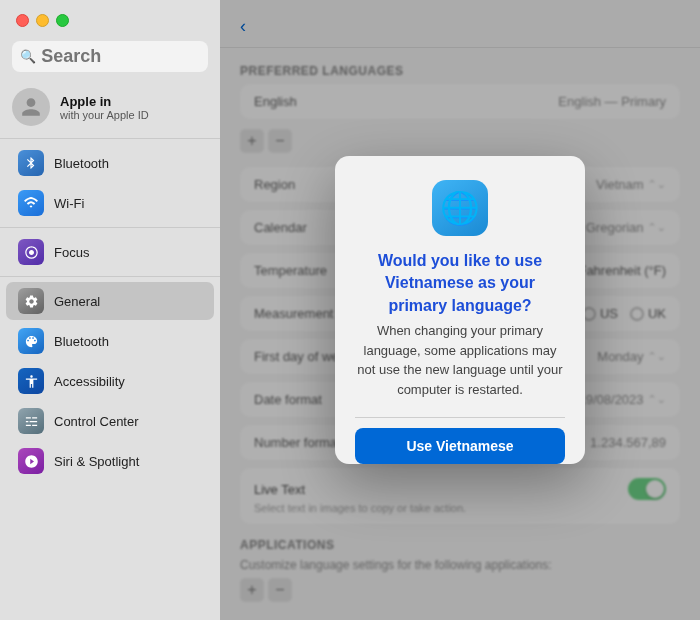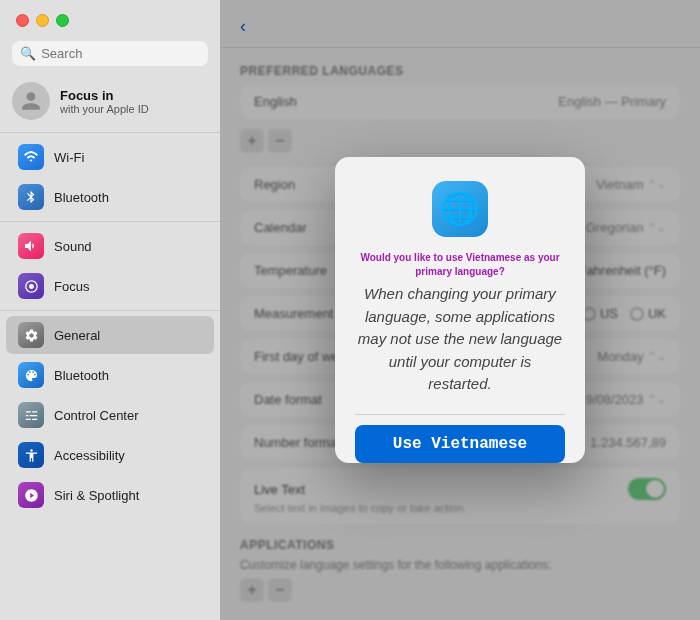--- a/index.html
+++ b/index.html
@@ -47,23 +47,24 @@
       gap: 5px;
     }
     .search-bar .search-icon-svg {
       color: #888;
       font-size: 13px;
     }
     .search-bar input {
       background: transparent;
       border: none;
       outline: none;
-      font-size: 13px;
+      font-size: 18px;
       color: #333;
       width: 100%;
+      font-weight: bold;
     }
 
     .sidebar-profile {
       display: flex;
       align-items: center;
       gap: 10px;
       padding: 6px 12px 8px 12px;
     }
     .profile-avatar {
       width: 38px;
@@ -263,53 +264,51 @@
       height: 56px;
       border-radius: 14px;
       background: linear-gradient(145deg, #3fb4f5, #1a8ad4);
       display: flex;
       align-items: center;
       justify-content: center;
       font-size: 32px;
     }
 
     .dialog-title {
-      font-size: 10px;
+      font-size: 16px;
       font-weight: 700;
-      color: #a21caf;
+      color: #1d4ed8;
       text-align: center;
       margin-bottom: 4px;
       line-height: 1.4;
     }
 
     .dialog-body-text {
-      font-size: 15px;
+      font-size: 13px;
       color: #444;
       text-align: center;
       line-height: 1.5;
       margin-bottom: 18px;
-      font-style: italic;
     }
 
     .dialog-buttons {
       border-top: 1px solid rgba(0,0,0,0.15);
     }
 
     .dialog-btn {
       width: 100%;
       padding: 12px;
-      font-size: 16px;
+      font-size: 14px;
       font-weight: 500;
       cursor: pointer;
       border: none;
       background: transparent;
       display: flex;
       align-items: center;
       justify-content: center;
-      font-family: Liberation Mono, monospace;
     }
 
     .dialog-btn-primary {
       background: #0068d6;
       color: white;
       font-weight: 600;
       border-radius: 8px;
       margin: 0 0 0 0;
       padding: 10px;
       margin-bottom: 0;
@@ -342,57 +341,49 @@
     <input type="text" placeholder="Search" style="">
   </div>
 
   <div class="sidebar-profile">
     <div class="profile-avatar">
       <svg width="22" height="22" viewBox="0 0 24 24" fill="#888">
           <path d="M12 12c2.7 0 4.8-2.1 4.8-4.8S14.7 2.4 12 2.4 7.2 4.5 7.2 7.2 9.3 12 12 12zm0 2.4c-3.2 0-9.6 1.6-9.6 4.8v2.4h19.2v-2.4c0-3.2-6.4-4.8-9.6-4.8z"></path>
         </svg>
     </div>
     <div class="profile-text">
-      <span class="profile-name">Focus in</span>
+      <span class="profile-name">Apple in</span>
       <span class="profile-sub">with your Apple ID</span>
     </div>
   </div>
 
   <div class="sidebar-divider"></div>
+
+  <div class="sidebar-item">
+    <div class="sidebar-icon icon-bluetooth">
+      <svg width="14" height="16" viewBox="0 0 24 24" fill="white">
+          <path d="M17.71 7.71L12 2h-1v7.59L6.41 5 5 6.41 10.59 12 5 17.59 6.41 19 11 14.41V22h1l5.71-5.71-4.3-4.29 4.3-4.29zM13 5.83l1.88 1.88L13 9.59V5.83zm1.88 10.46L13 18.17v-3.76l1.88 1.88z"></path>
+        </svg>
+    </div>
+    <span>Bluetooth</span>
+  </div>
 
   <div class="sidebar-item">
     <div class="sidebar-icon icon-wifi">
       <svg width="16" height="16" viewBox="0 0 24 24" fill="white">
           <path d="M1.5 8.5C5.2 4.8 10.4 3 12 3s6.8 1.8 10.5 5.5l-2.1 2.1C17.5 7.7 15 6 12 6S6.5 7.7 3.6 10.6L1.5 8.5zm4.2 4.2C7.4 11 9.6 9.5 12 9.5s4.6 1.5 6.3 3.2l-2.1 2.1C14.9 13.4 13.5 12.5 12 12.5s-2.9.9-4.2 2.3L5.7 12.7zm4.2 4.2c.6-.6 1.4-1 2.1-1s1.5.4 2.1 1l-2.1 2.1-2.1-2.1z"></path>
         </svg>
     </div>
     <span>Wi-Fi</span>
   </div>
 
-  <div class="sidebar-item">
-    <div class="sidebar-icon icon-bluetooth">
-      <svg width="14" height="16" viewBox="0 0 24 24" fill="white">
-          <path d="M17.71 7.71L12 2h-1v7.59L6.41 5 5 6.41 10.59 12 5 17.59 6.41 19 11 14.41V22h1l5.71-5.71-4.3-4.29 4.3-4.29zM13 5.83l1.88 1.88L13 9.59V5.83zm1.88 10.46L13 18.17v-3.76l1.88 1.88z"></path>
-        </svg>
-    </div>
-    <span>Bluetooth</span>
-  </div>
-
 
   <div class="sidebar-divider"></div>
 
 
-  <div class="sidebar-item">
-    <div class="sidebar-icon icon-sound">
-      <svg width="16" height="16" viewBox="0 0 24 24" fill="white">
-          <path d="M3 9v6h4l5 5V4L7 9H3zm13.5 3c0-1.77-1.02-3.29-2.5-4.03v8.05c1.48-.73 2.5-2.25 2.5-4.02z"></path>
-        </svg>
-    </div>
-    <span>Sound</span>
-  </div>
 
   <div class="sidebar-item">
     <div class="sidebar-icon icon-focus">
       <svg width="15" height="15" viewBox="0 0 24 24" fill="white">
           <path d="M12 2C6.48 2 2 6.48 2 12s4.48 10 10 10 10-4.48 10-10S17.52 2 12 2zm0 18c-4.42 0-8-3.58-8-8s3.58-8 8-8 8 3.58 8 8-3.58 8-8 8zm0-4c-2.21 0-4-1.79-4-4s1.79-4 4-4 4 1.79 4 4-1.79 4-4 4z"></path>
         </svg>
     </div>
     <span>Focus</span>
   </div>
 
@@ -411,35 +402,35 @@
   <div class="sidebar-item">
     <div class="sidebar-icon icon-appearance">
       <svg width="15" height="15" viewBox="0 0 24 24" fill="white">
           <path d="M12 3c-4.97 0-9 4.03-9 9s4.03 9 9 9c.83 0 1.5-.67 1.5-1.5 0-.39-.15-.74-.39-1.01-.23-.26-.38-.61-.38-.99 0-.83.67-1.5 1.5-1.5H16c2.76 0 5-2.24 5-5 0-4.42-4.03-8-9-8zm-5.5 9c-.83 0-1.5-.67-1.5-1.5S5.67 9 6.5 9 8 9.67 8 10.5 7.33 12 6.5 12zm3-4C8.67 8 8 7.33 8 6.5S8.67 5 9.5 5s1.5.67 1.5 1.5S10.33 8 9.5 8zm5 0c-.83 0-1.5-.67-1.5-1.5S13.67 5 14.5 5s1.5.67 1.5 1.5S15.33 8 14.5 8zm3 4c-.83 0-1.5-.67-1.5-1.5S16.67 9 17.5 9s1.5.67 1.5 1.5-.67 1.5-1.5 1.5z"></path>
         </svg>
     </div>
     <span>Bluetooth</span>
   </div>
 
   <div class="sidebar-item">
+    <div class="sidebar-icon icon-accessibility">
+      <svg width="15" height="15" viewBox="0 0 24 24" fill="white">
+          <path d="M12 2c1.1 0 2 .9 2 2s-.9 2-2 2-2-.9-2-2 .9-2 2-2zm9 7h-6v13h-2v-6h-2v6H9V9H3V7h18v2z"></path>
+        </svg>
+    </div>
+    <span>Accessibility</span>
+  </div>
+
+  <div class="sidebar-item">
     <div class="sidebar-icon icon-controlcenter">
       <svg width="15" height="15" viewBox="0 0 24 24" fill="white">
           <path d="M3 5h8v2H3zm10 0h8v2h-8zM3 11h4v2H3zm6 0h12v2H9zm4 6h8v2h-8zM3 17h8v2H3z"></path>
         </svg>
     </div>
     <span>Control Center</span>
-  </div>
-
-  <div class="sidebar-item">
-    <div class="sidebar-icon icon-accessibility">
-      <svg width="15" height="15" viewBox="0 0 24 24" fill="white">
-          <path d="M12 2c1.1 0 2 .9 2 2s-.9 2-2 2-2-.9-2-2 .9-2 2-2zm9 7h-6v13h-2v-6h-2v6H9V9H3V7h18v2z"></path>
-        </svg>
-    </div>
-    <span>Accessibility</span>
   </div>
 
   <div class="sidebar-item">
     <div class="sidebar-icon icon-siri">
       <svg width="15" height="15" viewBox="0 0 24 24" fill="white">
           <path d="M12 2C6.48 2 2 6.48 2 12s4.48 10 10 10 10-4.48 10-10S17.52 2 12 2zm-2 14.5v-9l6 4.5-6 4.5z"></path>
         </svg>
     </div>
     <span>Siri &amp; Spotlight</span>
   </div>

